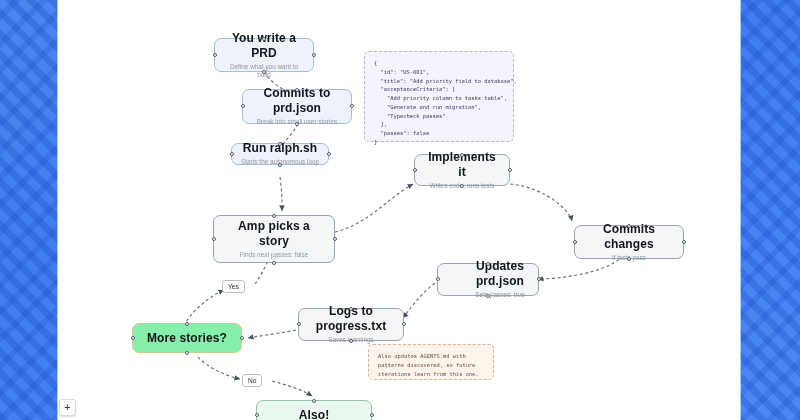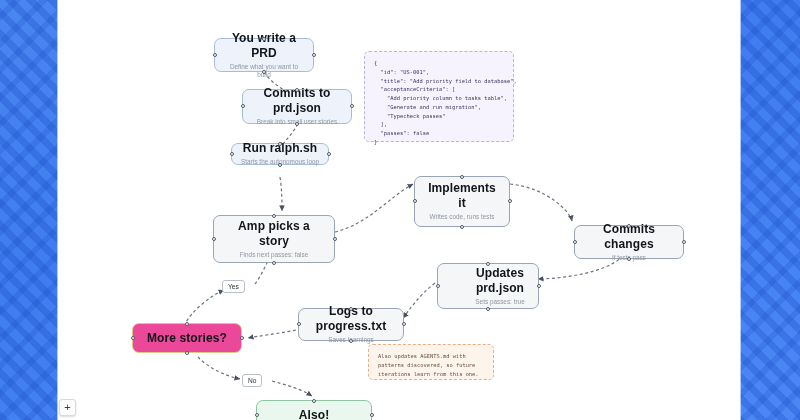--- a/index.html
+++ b/index.html
@@ -46,21 +46,21 @@
     padding: 5px 8px;
   }
   .node .title {
     font-size: 12px; font-weight: bold; color: #111418;
     line-height: 1.25; letter-spacing: .1px;
   }
   .node .sub {
     font-size: 6.4px; color: #9097a1; line-height: 1.3; margin-top: 2px;
   }
   .node.blue   { background: #eef3fb; border-color: #a8bcd8; }
-  .node.yellow { background: #ec4899; border-color: #d8c98a; }
+  .node.yellow { background: #86efac; border-color: #d8c98a; }
   .node.green  { background: #eaf7ef; border-color: #8fc7a4; }
 
   
   .handle {
     position: absolute; width: 4px; height: 4px;
     border-radius: 50%; background: #ffffff;
     border: 1px solid #51596a;
   }
   .h-t { top: -2.5px; left: 50%; margin-left: -2.5px; }
   .h-b { bottom: -2.5px; left: 50%; margin-left: -2.5px; }
@@ -182,39 +182,39 @@
 
   <div class="node" style="left:155px; top:215px; width:122px; height:48px;">
     <span class="title">Amp picks a story</span>
     <span class="sub">Finds next passes: false</span>
     <i class="handle h-t"></i>
     <i class="handle h-b"></i>
     <i class="handle h-l"></i>
     <i class="handle h-r"></i>
   </div>
 
-  <div class="node" style="left:356px; top:176px; width:96px; height:51px;">
+  <div class="node" style="left:356px; top:154px; width:96px; height:32px;">
     <span class="title">Implements it</span>
     <span class="sub">Writes code, runs tests</span>
     <i class="handle h-t"></i>
     <i class="handle h-b"></i>
     <i class="handle h-l"></i>
     <i class="handle h-r"></i>
   </div>
 
   <div class="node" style="left:516px; top:225px; width:110px; height:34px;">
     <span class="title">Commits changes</span>
     <span class="sub">If tests pass</span>
     <i class="handle h-t"></i>
     <i class="handle h-b"></i>
     <i class="handle h-l"></i>
     <i class="handle h-r"></i>
   </div>
 
-  <div class="node" style="left:379px; top:263px; width:102px; height:46px;padding-left:32px;">
+  <div class="node" style="left:379px; top:263px; width:102px; height:33px;padding-left:32px;">
     <span class="title">Updates prd.json</span>
     <span class="sub">Sets passes: true</span>
     <i class="handle h-t"></i>
     <i class="handle h-b"></i>
     <i class="handle h-l"></i>
     <i class="handle h-r"></i>
   </div>
 
   <div class="node" style="left:240px; top:308px; width:106px; height:33px;">
     <span class="title">Logs to progress.txt</span>

